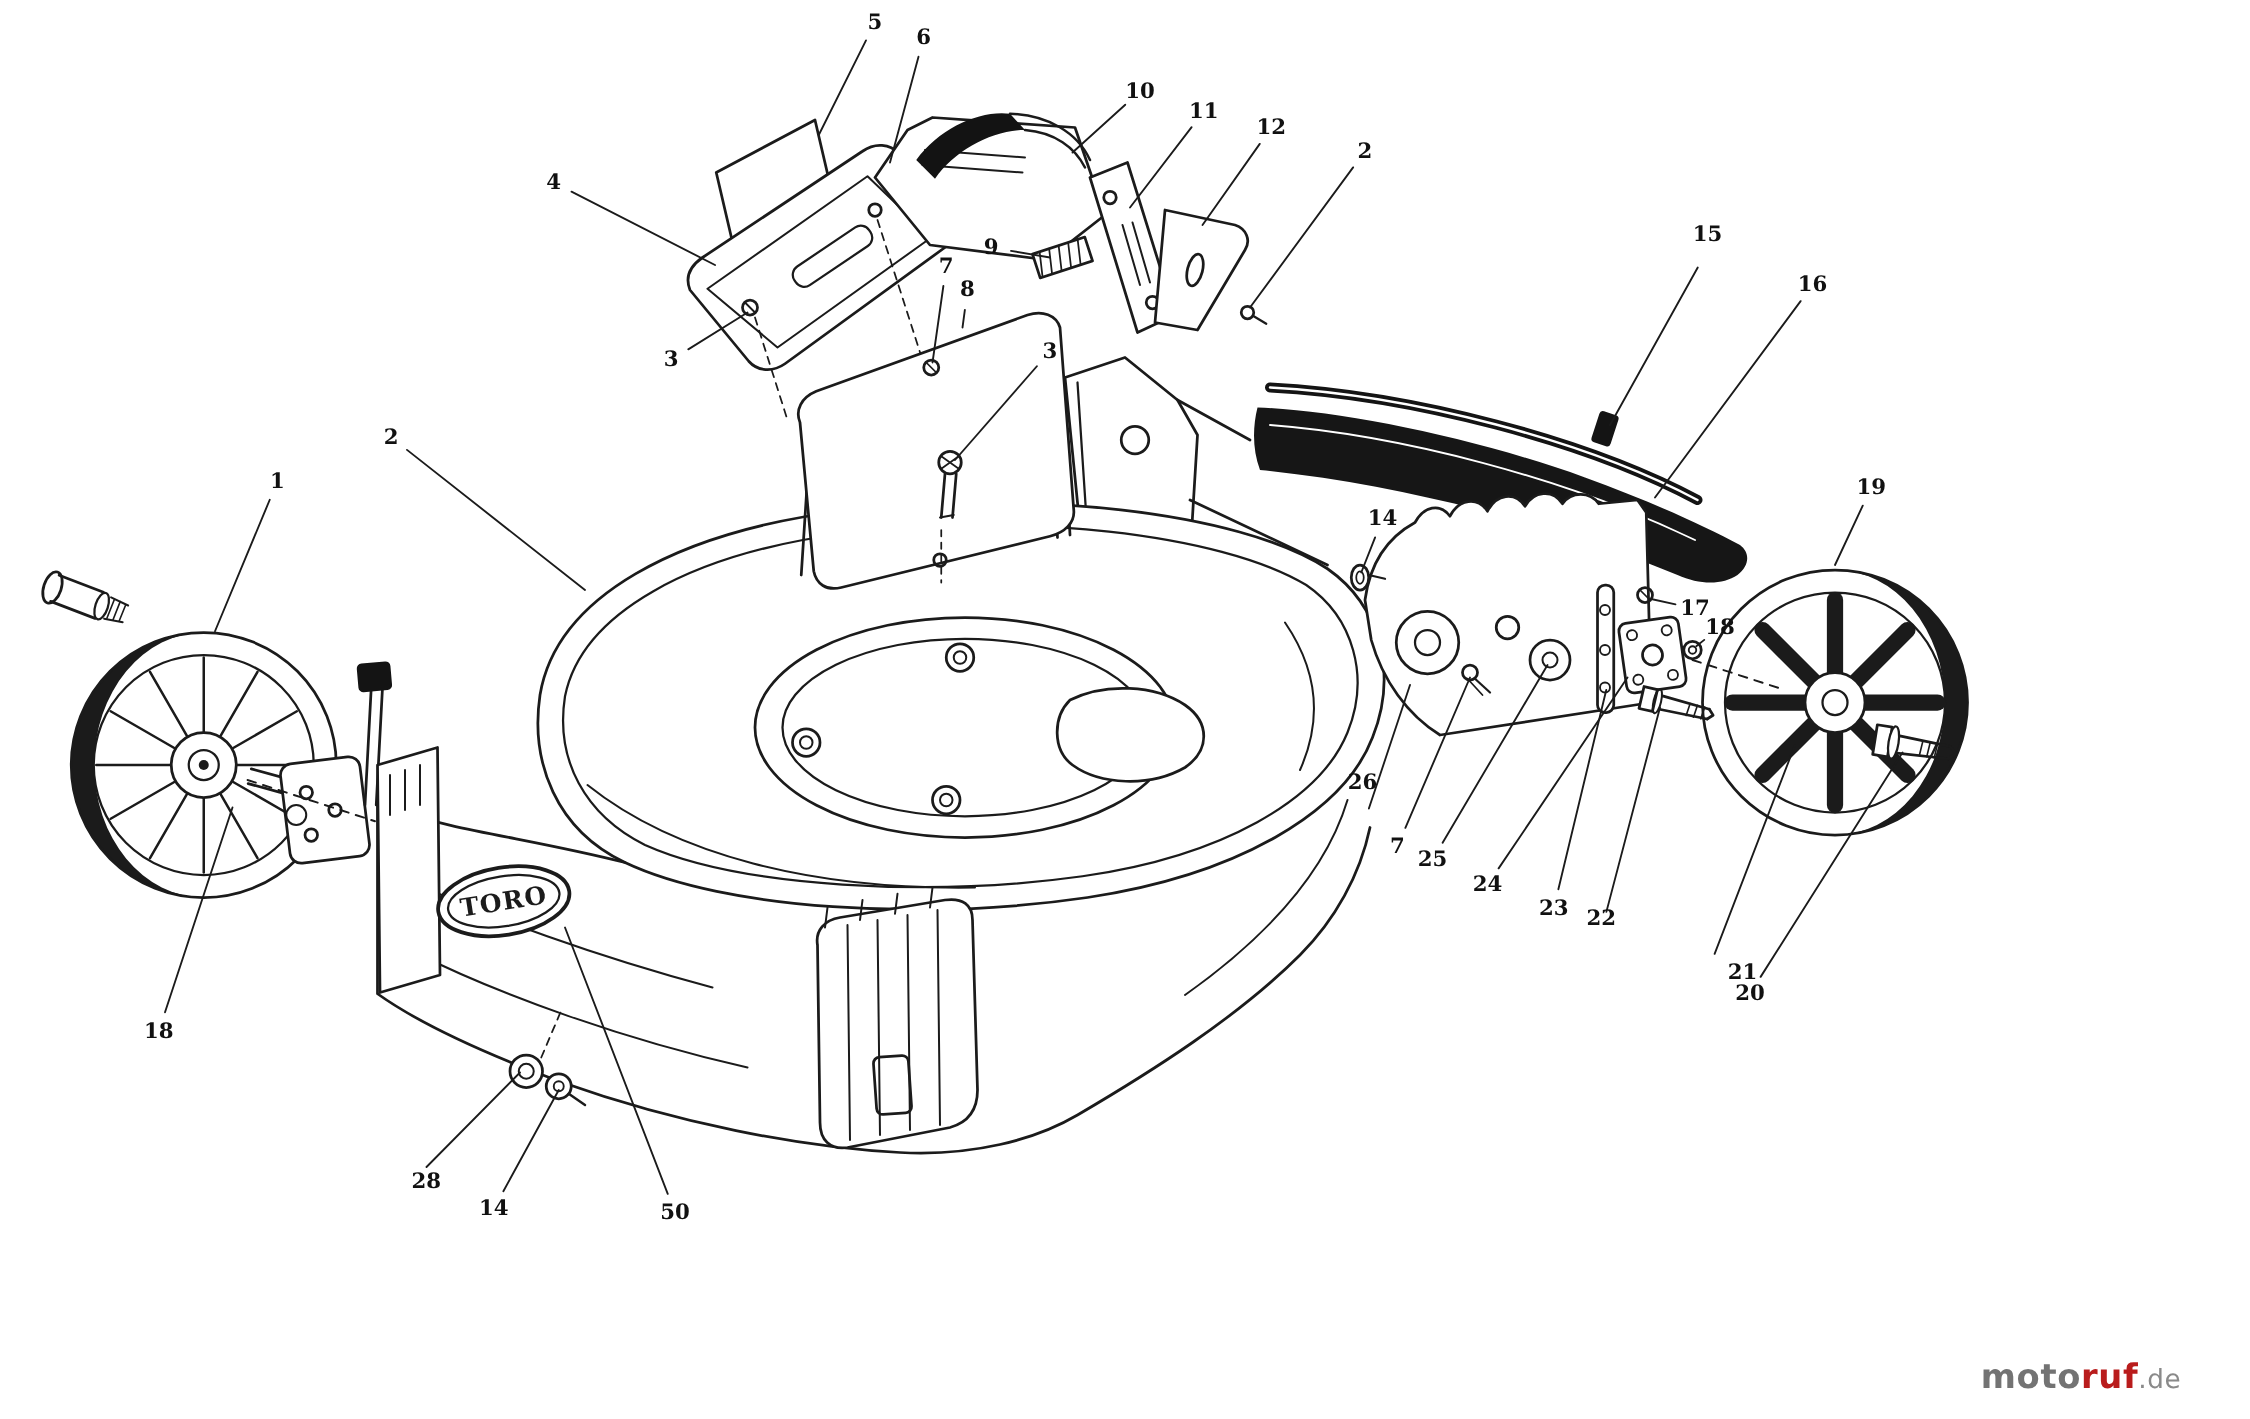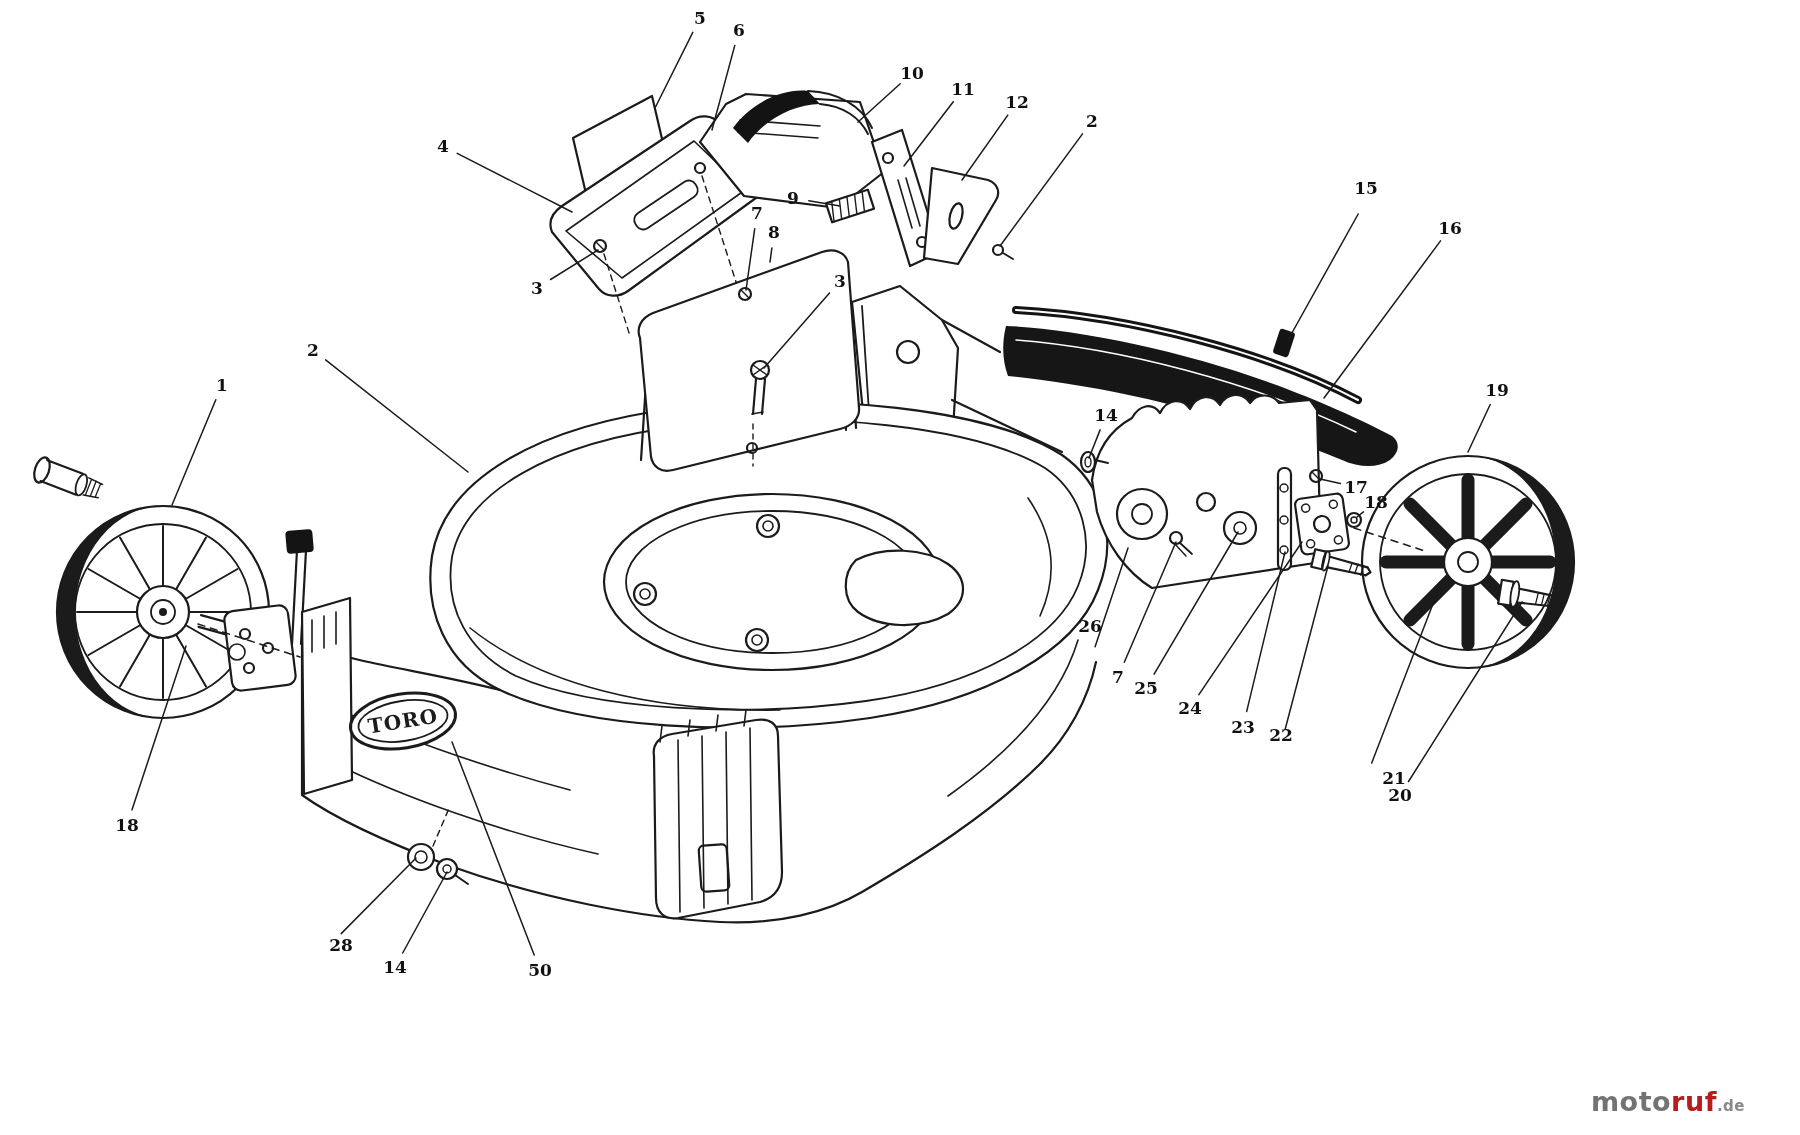--- a/index.html
+++ b/index.html
@@ -11,21 +11,21 @@
   .callout{
     position:absolute;transform:translate(-50%,-50%);
     font-family:"DejaVu Serif",serif;font-weight:bold;font-size:17px;
     color:#111;user-select:none;white-space:nowrap;
   }
   .watermark{
     position:absolute;right:55px;bottom:20px;
     font-family:"DejaVu Sans",sans-serif;font-weight:bold;font-size:27px;
     letter-spacing:0.5px;line-height:1;
   }
-  .watermark .suffix{font-size:15px;font-weight:bold;}
+  .watermark .suffix{font-size:21px;font-weight:normal;}
 </style>
 </head>
 <body>
 
 <div class="canvas">
 
   <svg width="1800" height="1135" viewBox="0 0 1800 1135">
     <g stroke="#1b1b1b" fill="none" stroke-width="2.2" stroke-linecap="round" stroke-linejoin="round">
 
       <g>

